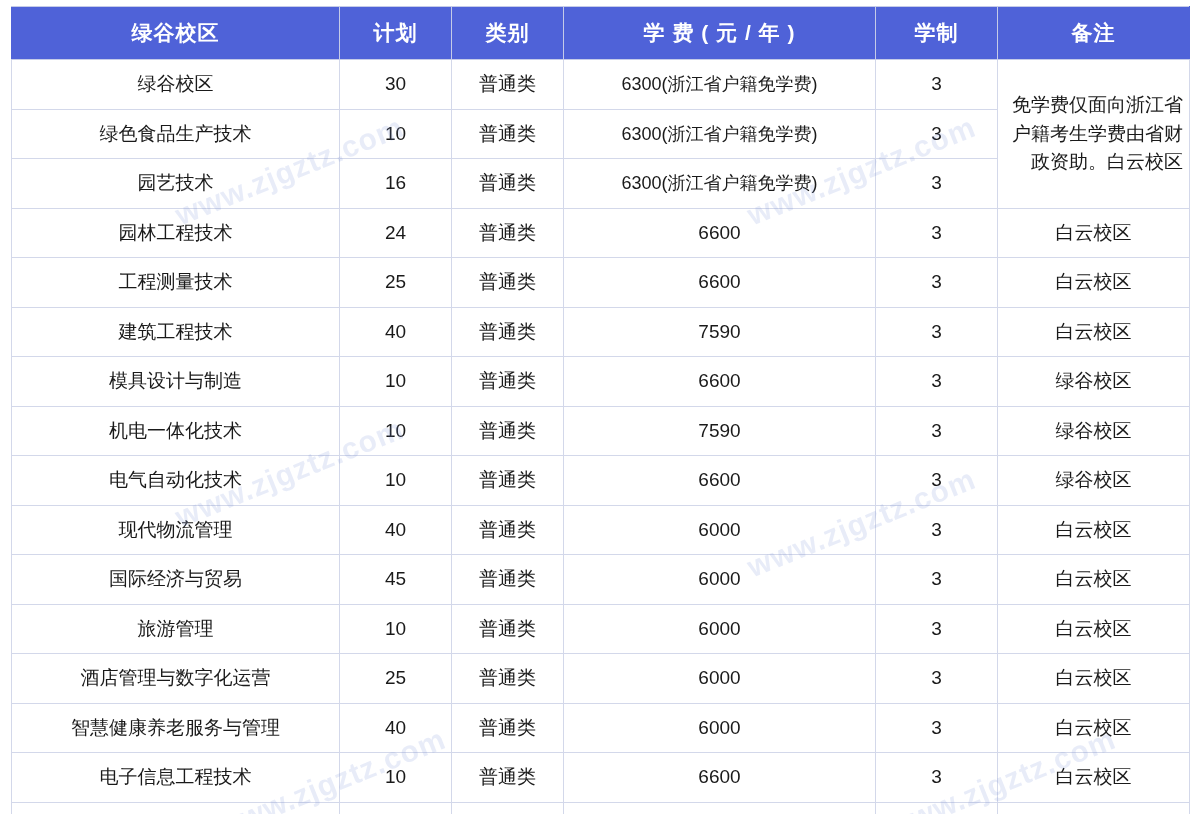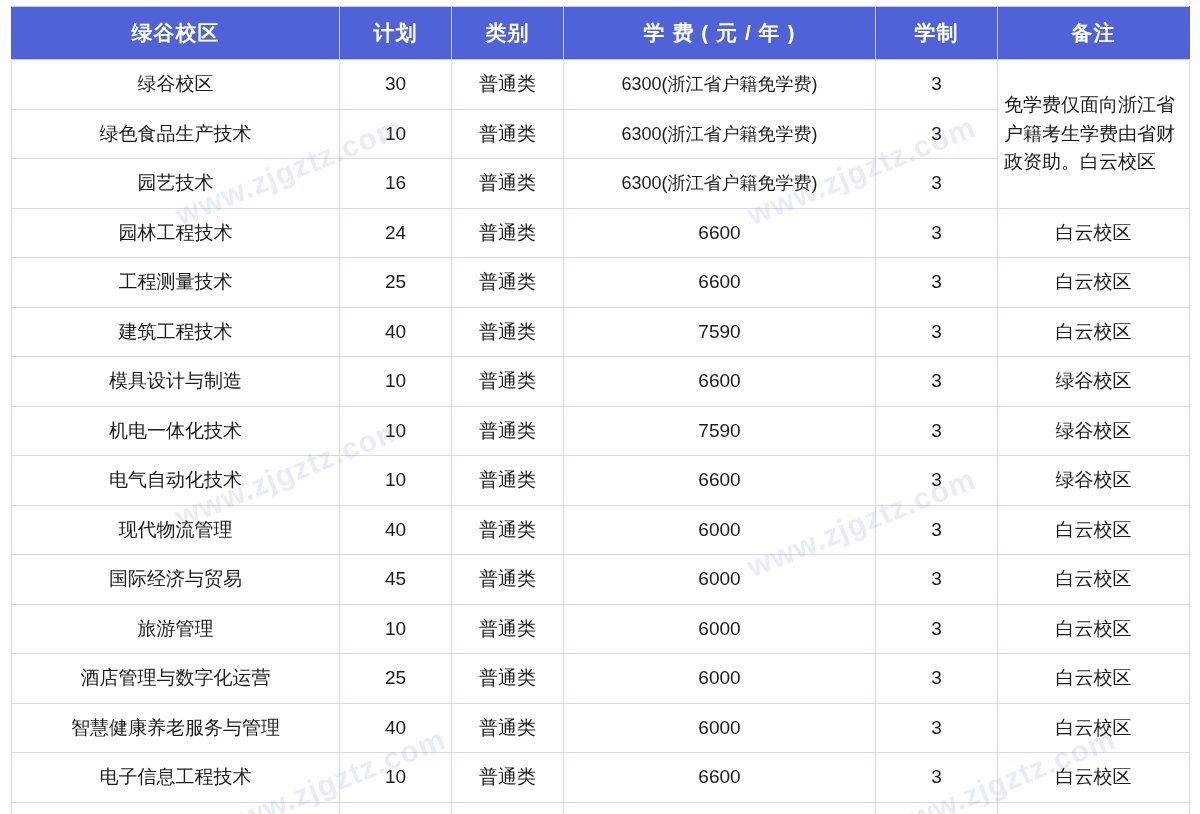--- a/index.html
+++ b/index.html
@@ -61,21 +61,21 @@
   }
   tbody td.fee-note {
     font-size: 18px;
     margin-top: 8px;
   }
   tbody td.remark-merged {
     font-size: 19px;
     line-height: 1.5;
     white-space: normal;
     padding: 19px 6px;
-    text-align: left;
+    text-align: right;
     vertical-align: middle;
   }
 
   
   .wm {
     position: absolute;
     color: rgba(120, 140, 215, 0.17);
     font-size: 30px;
     font-weight: bold;
     letter-spacing: 1px;

